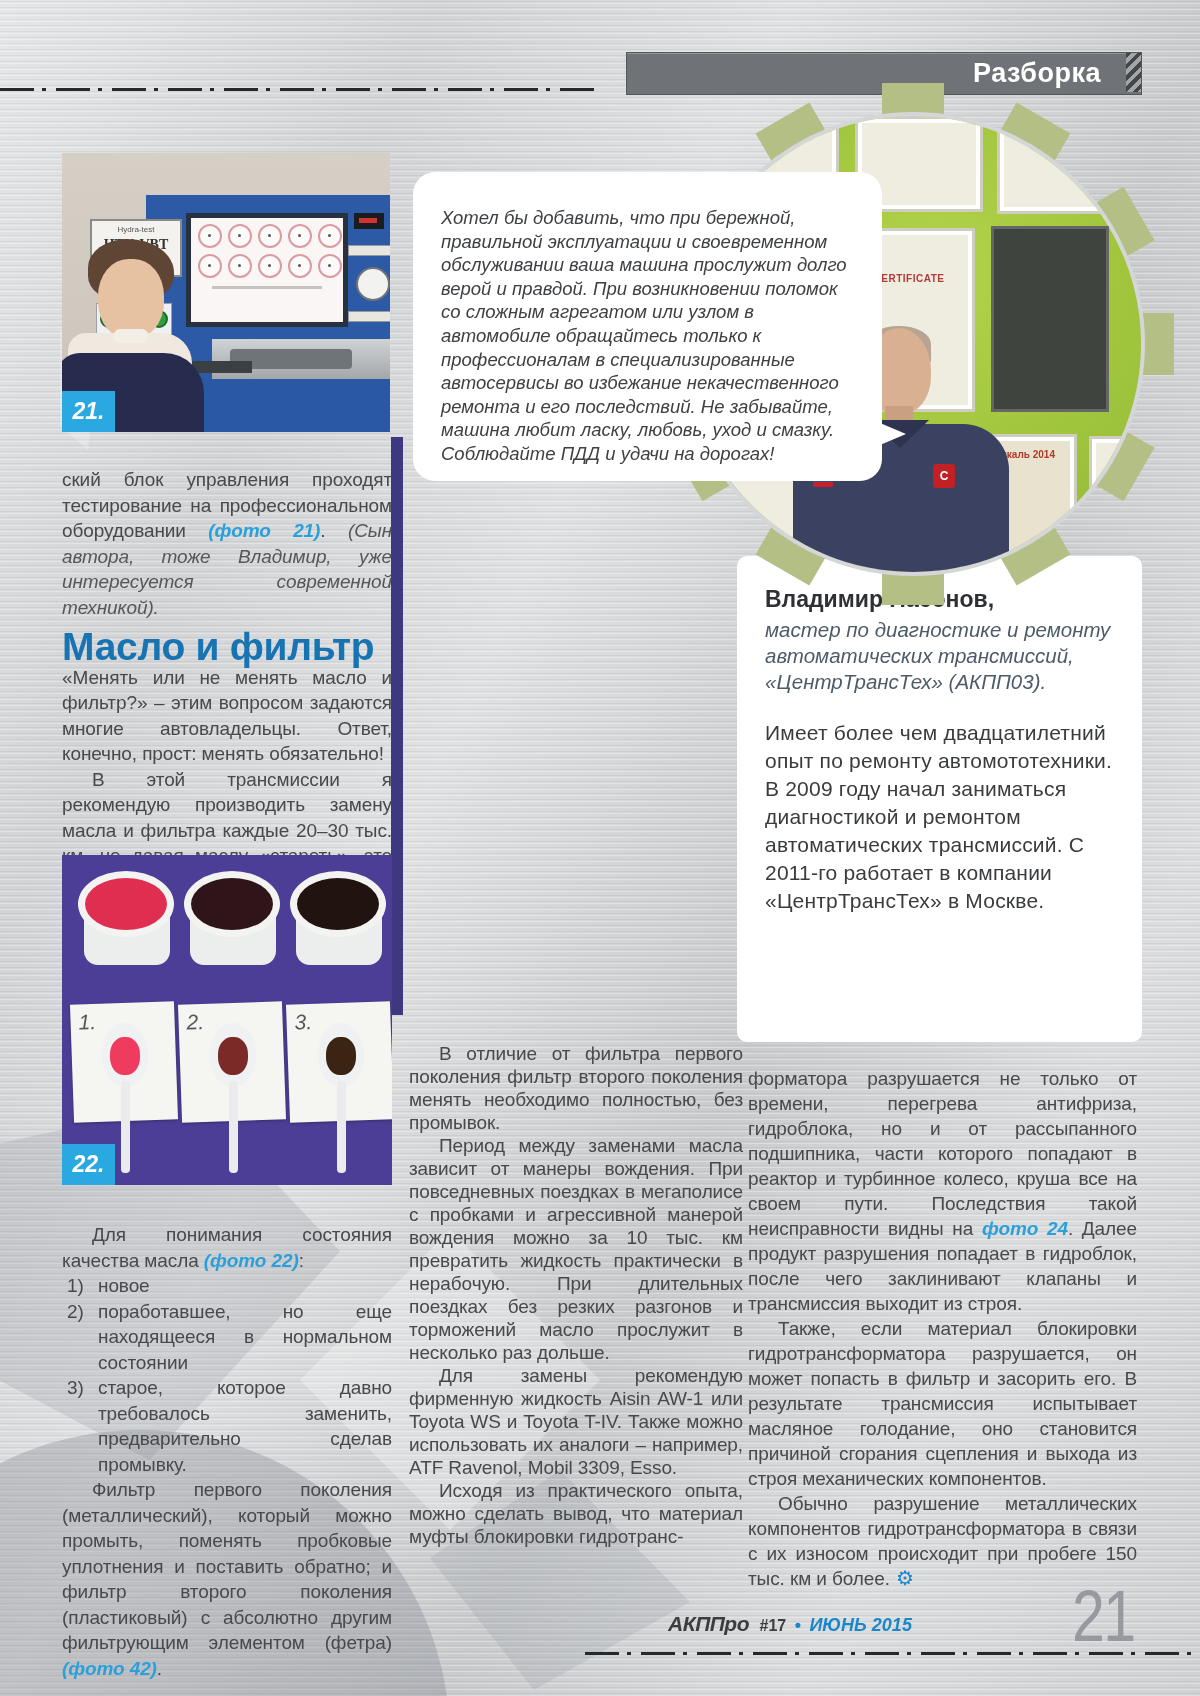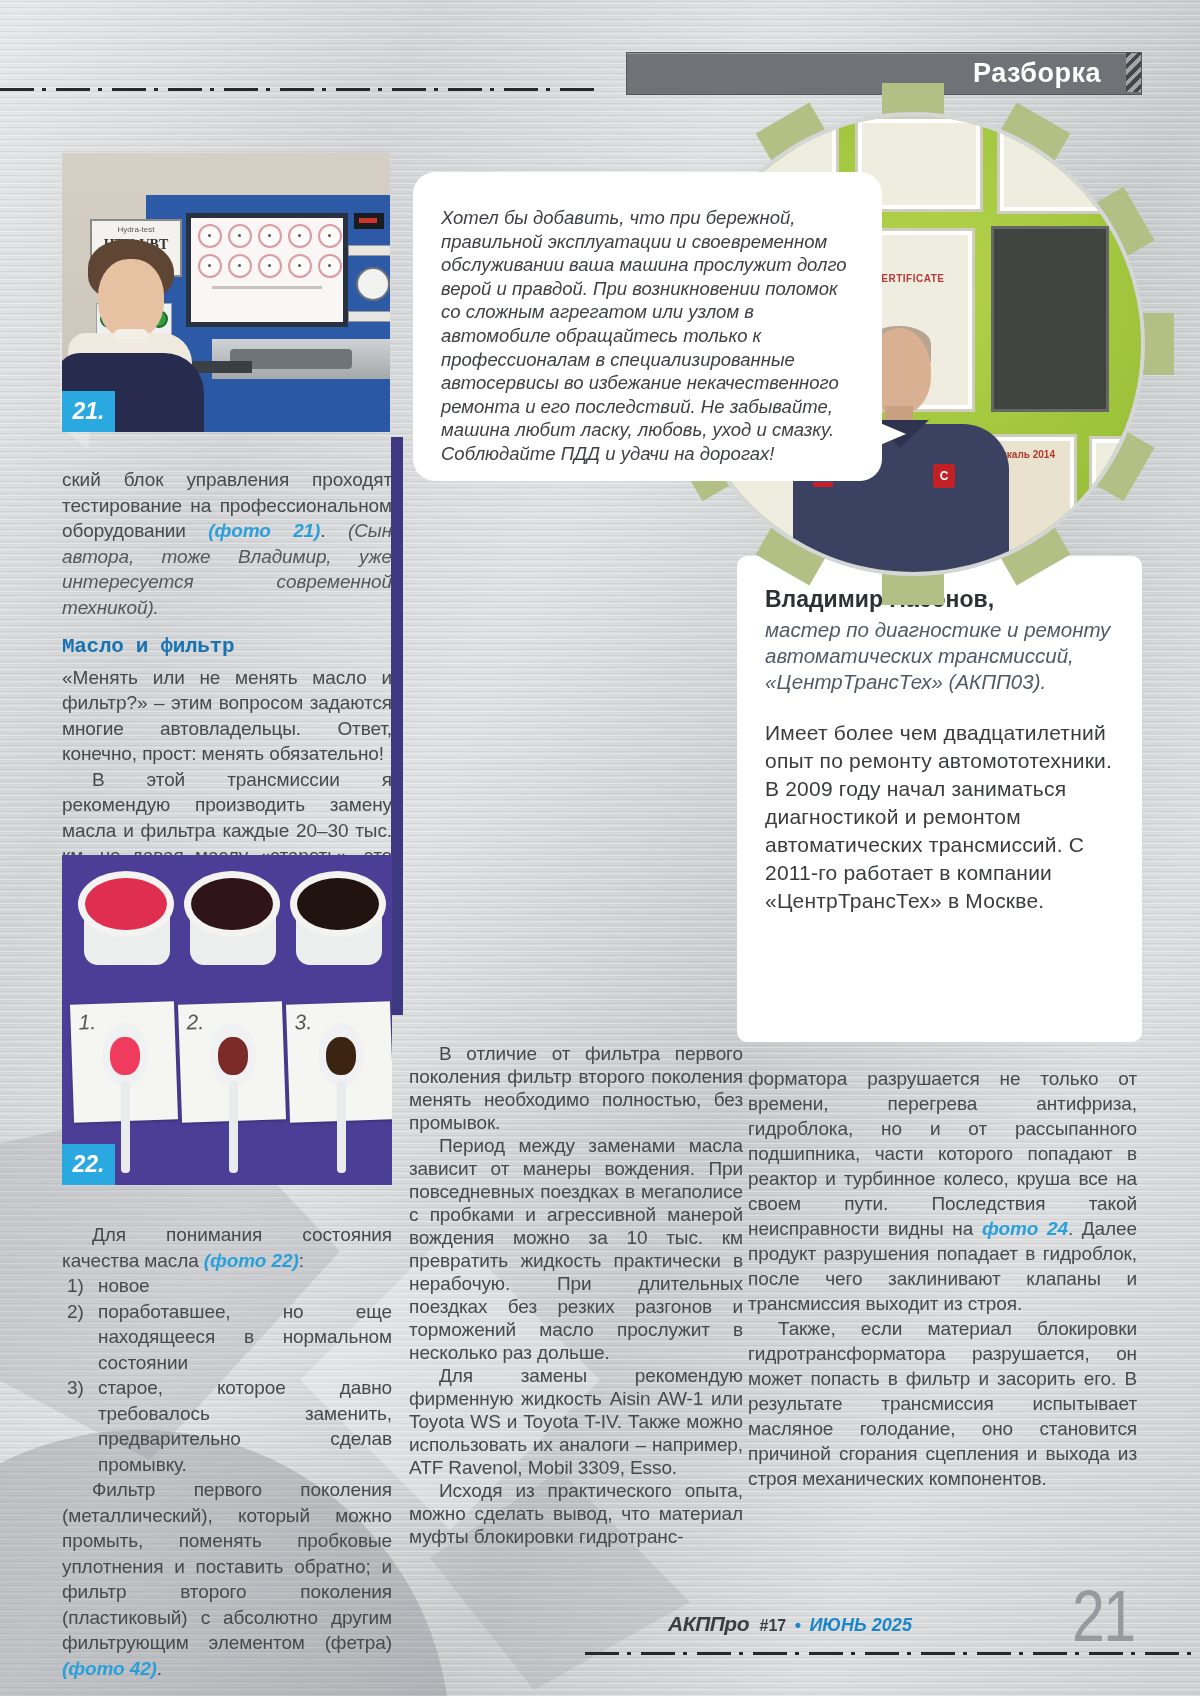--- a/index.html
+++ b/index.html
@@ -136,21 +136,21 @@
   .biotitle{font-size:20.5px;font-style:italic;color:#4e5a68;line-height:26px;margin:0;}
   .biobody{font-size:21px;color:#393b3d;line-height:28px;margin:24px 0 0;letter-spacing:.2px;}
   
   .col{position:absolute;color:#47494c;font-size:19px;line-height:25.5px;text-align:justify;z-index:2;letter-spacing:-.1px;}
   #leftcol1{left:62px;top:467px;width:330px;}
   #leftcol2{left:62px;top:1222px;width:330px;}
   #midcol{left:409px;top:1042px;width:334px;line-height:23px;}
   #rightcol{left:748px;top:1066px;width:389px;line-height:25px;}
   .p{margin:0;text-indent:30px;}
   .p.ni{text-indent:0;}
-  .sec{font-size:21px;font-weight:700;color:#1873b2;margin:14px 0 5px;letter-spacing:-.3px;font-family:Liberation Mono, monospace;}
+  .sec{font-size:39px;font-weight:700;color:#1873b2;margin:14px 0 5px;letter-spacing:-.3px;}
   .lnk{color:#2aa0da;font-style:italic;font-weight:700;}
   .ital{font-style:italic;color:#55585a;}
   .lrow{display:flex;}
   .ln{flex:0 0 36px;padding-left:5px;box-sizing:border-box;text-align:left;}
   .lt{flex:1;text-align:justify;}
   .gearend{color:#1b87c9;font-style:normal;font-size:20px;margin-left:6px;}
   
   .flogo{position:absolute;left:595px;top:1612px;width:390px;text-align:center;z-index:2;white-space:nowrap;}
   .fmag{font-size:21px;font-weight:800;font-style:italic;color:#3b3e41;letter-spacing:-.5px;}
   .fissue{font-size:16px;font-weight:700;color:#3b3e41;margin-left:6px;}
@@ -355,24 +355,25 @@
   <div class="col" id="midcol">
     <p class="p">В отличие от фильтра первого поколения фильтр второго поколения менять необходимо полностью, без промывок.</p>
     <p class="p">Период между заменами масла зависит от манеры вождения. При повседневных поездках в мегаполисе с пробками и агрессивной манерой вождения можно за 10 тыс. км превратить жидкость практически в нерабочую. При длительных поездках без резких разгонов и торможений масло прослужит в несколько раз дольше.</p>
     <p class="p">Для замены рекомендую фирменную жидкость Aisin AW-1 или Toyota WS и Toyota T-IV. Также можно использовать их аналоги – например, ATF Ravenol, Mobil 3309, Esso.</p>
     <p class="p">Исходя из практического опыта, можно сделать вывод, что материал муфты блокировки гидротранс-</p>
   </div>
 
   <div class="col" id="rightcol">
     <p class="p ni"><span>форматора разрушается не только от времени, перегрева антифриза, гидроблока, но и от рассыпанного подшипника, части которого попадают в реактор и турбинное колесо, круша все на своем пути. Последствия такой неисправности видны на </span><span class="lnk">фото 24</span><span>. Далее продукт разрушения попадает в гидроблок, после чего заклинивают клапаны и трансмиссия выходит из строя.</span></p>
     <p class="p">Также, если материал блокировки гидротрансформатора разрушается, он может попасть в фильтр и засорить его. В результате трансмиссия испытывает масляное голодание, оно становится причиной сгорания сцепления и выхода из строя механических компонентов.</p>
+    <p class="p"><span>Обычно разрушение металлических компонентов гидротрансформатора в связи с их износом происходит при пробеге 150 тыс. км и более.</span><span class="gearend">⚙</span></p>
   </div>
 
   <div class="flogo">
     <span class="fmag">АКППро</span>
     <span class="fissue">#17</span>
     <span class="fdot">•</span>
-    <span class="fdate">ИЮНЬ 2025</span>
+    <span class="fdate">ИЮНЬ 2015</span>
   </div>
   <div class="pageno">21</div>
   <div class="dash2"></div>
 
 </div>
 
 </body></html>

